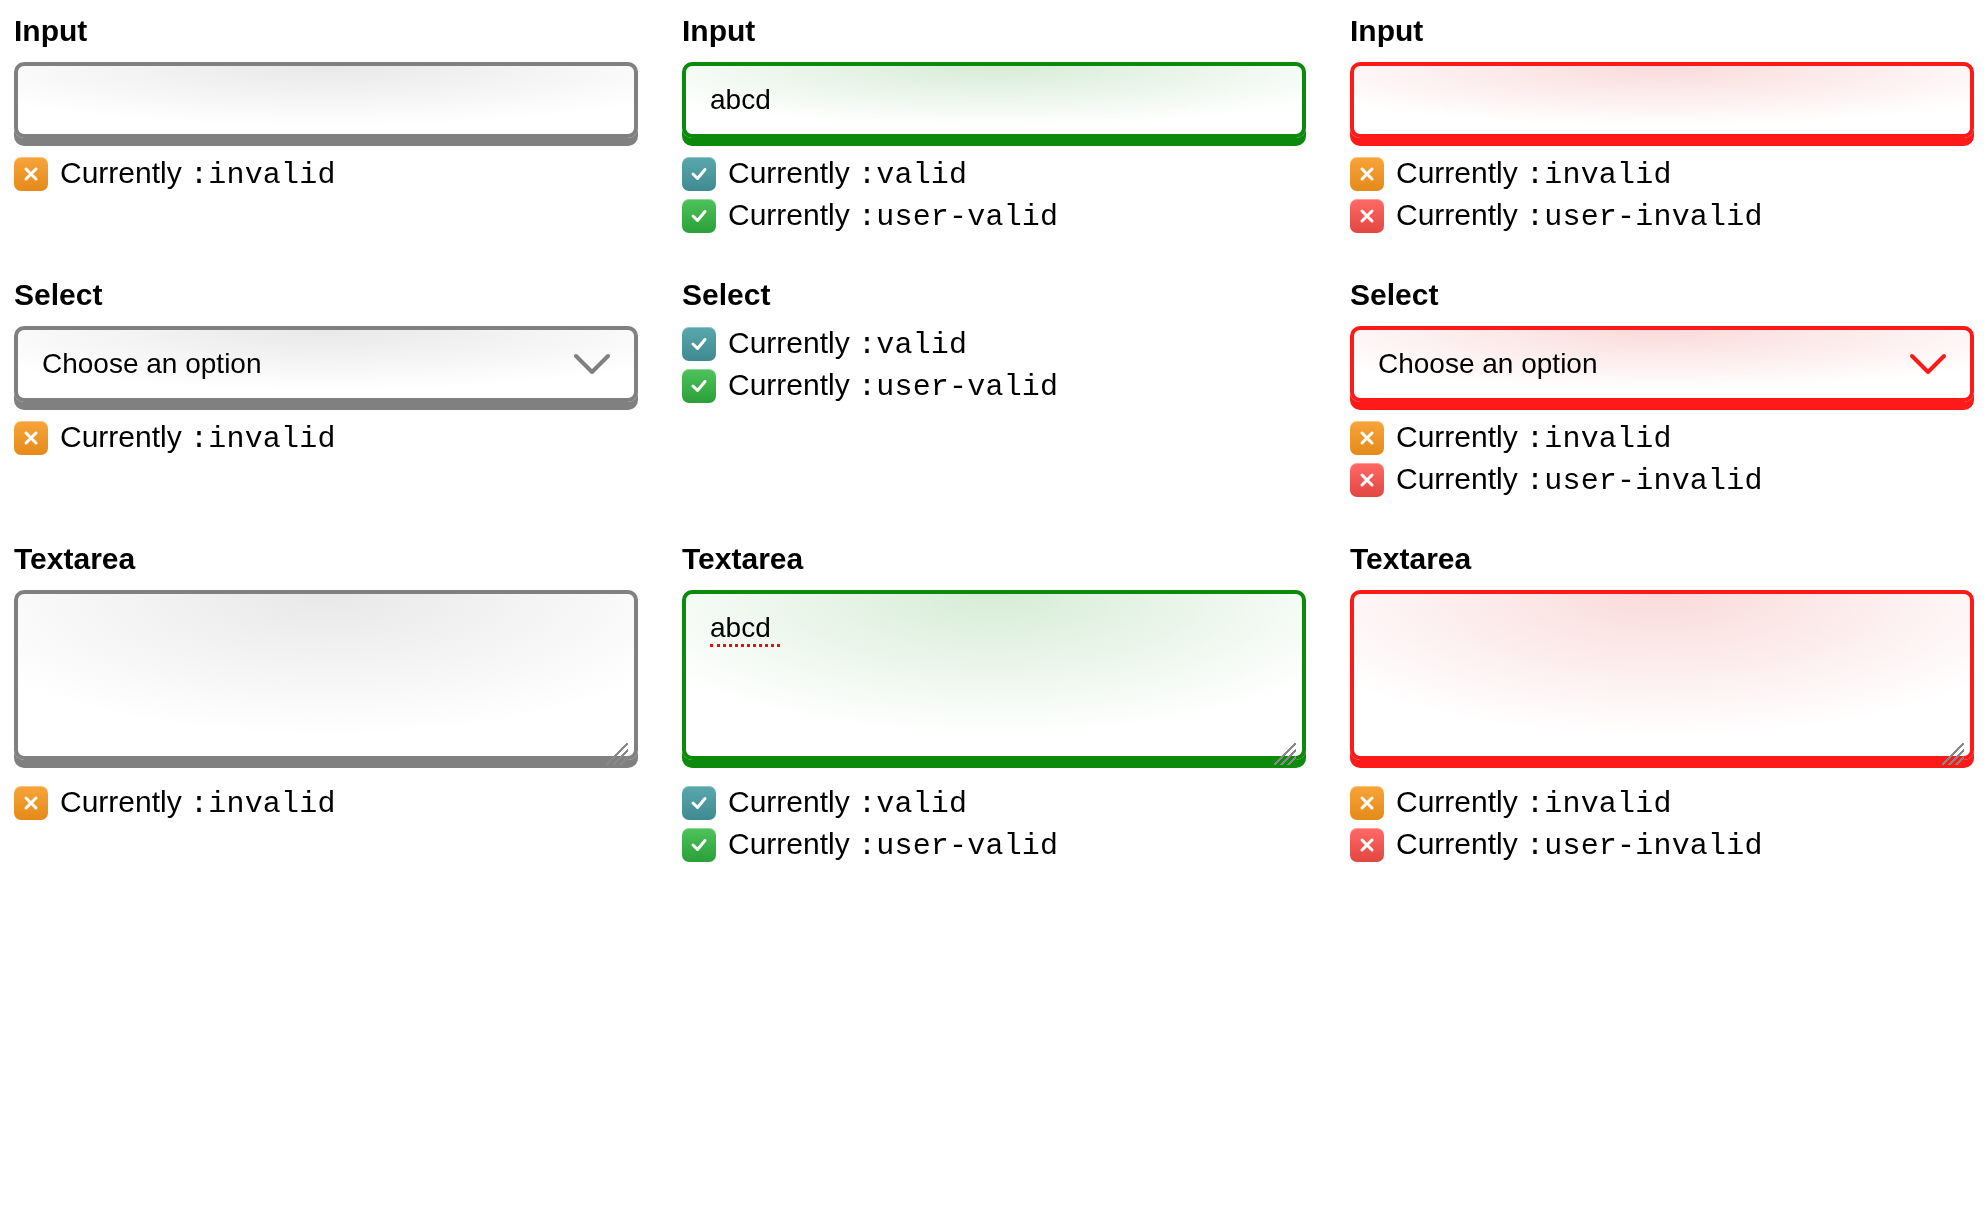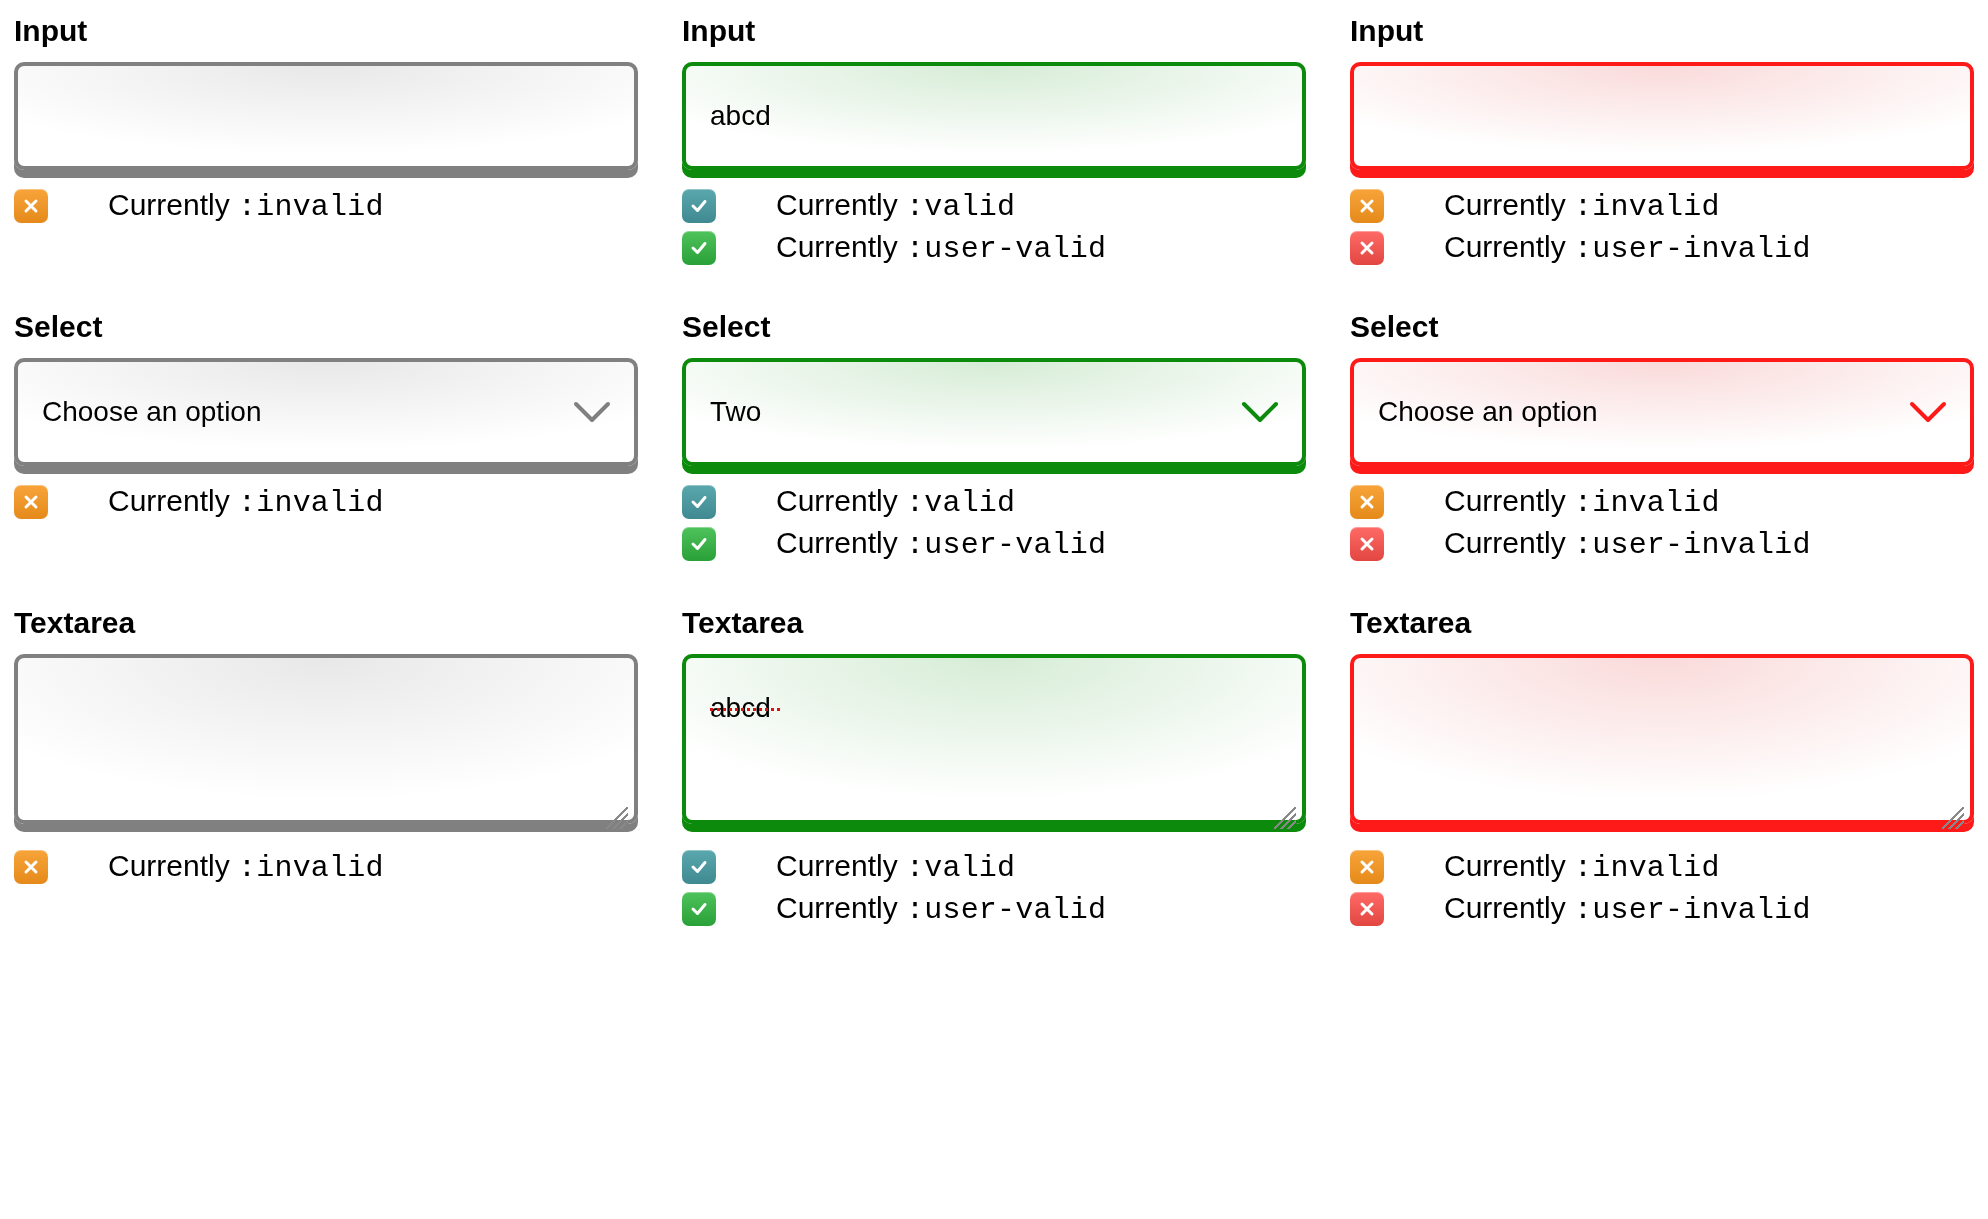--- a/index.html
+++ b/index.html
@@ -33,21 +33,21 @@
     font-size: 30px;
     margin-bottom: 14px;
   }
   .control-wrap {
     position: relative;
     margin-bottom: 18px;
   }
   .control {
     width: 100%;
     font-size: 28px;
-    padding: 34px 24px;
+    padding: 18px 24px;
     border-radius: 10px;
     border-width: 4px;
     border-style: solid;
     outline: none;
     appearance: none;
     -webkit-appearance: none;
     font-family: inherit;
     color: #000;
   }
   .control.select {
@@ -119,21 +119,21 @@
     pointer-events: none;
   }
   
   .status-line {
     display: flex;
     align-items: center;
     gap: 12px;
     margin-top: 6px;
     font-size: 30px;
   }
-  .status-text { white-space: nowrap; margin-left: 48px; }
+  .status-text { white-space: nowrap; }
   .status-text .prefix { font-family: inherit; }
   .status-text .code {
     font-family: "Menlo", "Consolas", "Courier New", monospace;
     letter-spacing: 0.2px;
   }
   
   .ibox {
     width: 34px;
     height: 34px;
     border-radius: 7px;
@@ -229,28 +229,20 @@
           <svg width="18" height="18" viewBox="0 0 18 18">
             <path d="M4 4 L14 14 M14 4 L4 14" stroke="#fff" stroke-width="3" stroke-linecap="round"></path>
           </svg>
         </span>
       <span class="status-text"><span class="prefix">Currently </span><span class="code">:invalid</span></span>
     </div>
   </div>
 
   <div class="cell state-green">
     <div class="heading">Select</div>
-    <div class="control-wrap">
-      <div class="control select">Two</div>
-      <span class="chev">
-          <svg width="40" height="24" viewBox="0 0 40 24">
-            <polyline points="4,4 20,20 36,4" fill="none" stroke-width="4" stroke-linecap="round" stroke-linejoin="round"></polyline>
-          </svg>
-        </span>
-    </div>
     <div class="status-line">
       <span class="ibox box-teal">
           <svg width="18" height="18" viewBox="0 0 18 18">
             <path d="M3 9 L7.5 13.5 L15 4.5" stroke="#fff" stroke-width="3" fill="none" stroke-linecap="round" stroke-linejoin="round"></path>
           </svg>
         </span>
       <span class="status-text"><span class="prefix">Currently </span><span class="code">:valid</span></span>
     </div>
     <div class="status-line">
       <span class="ibox box-green">

